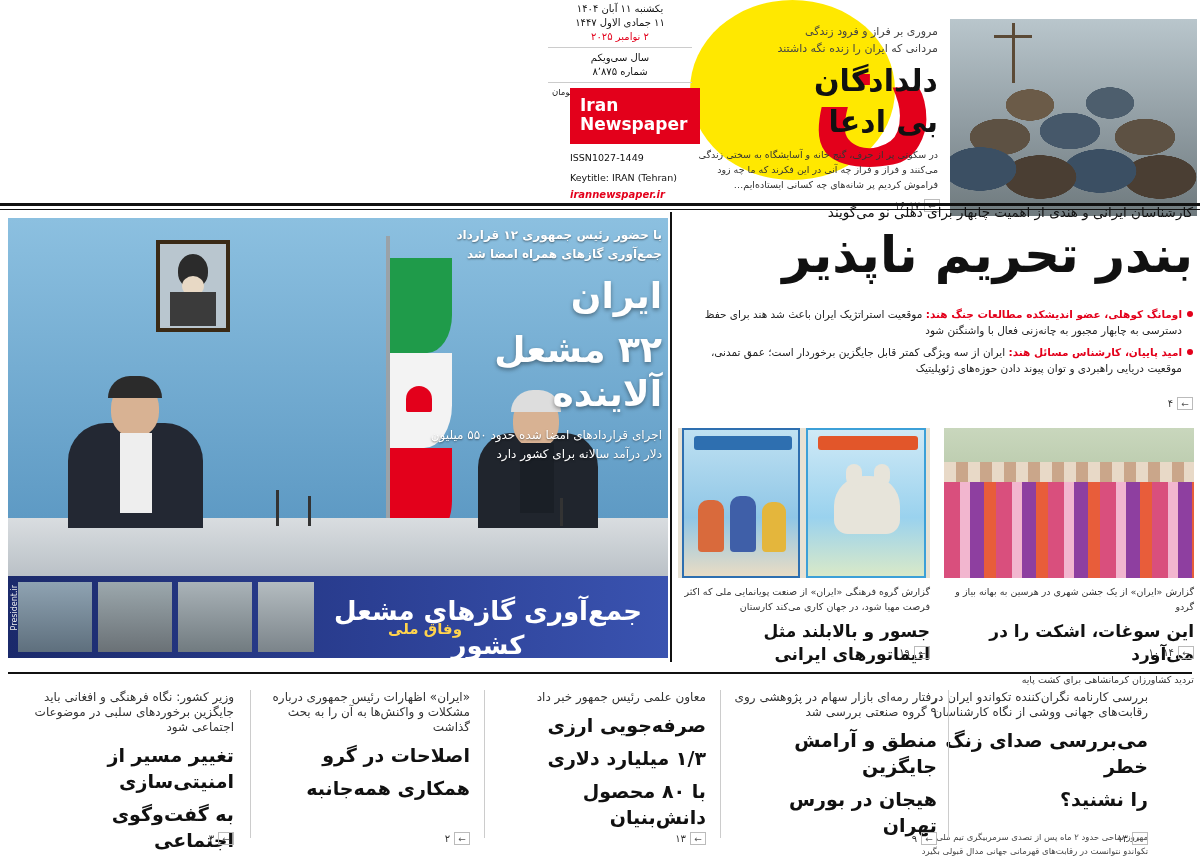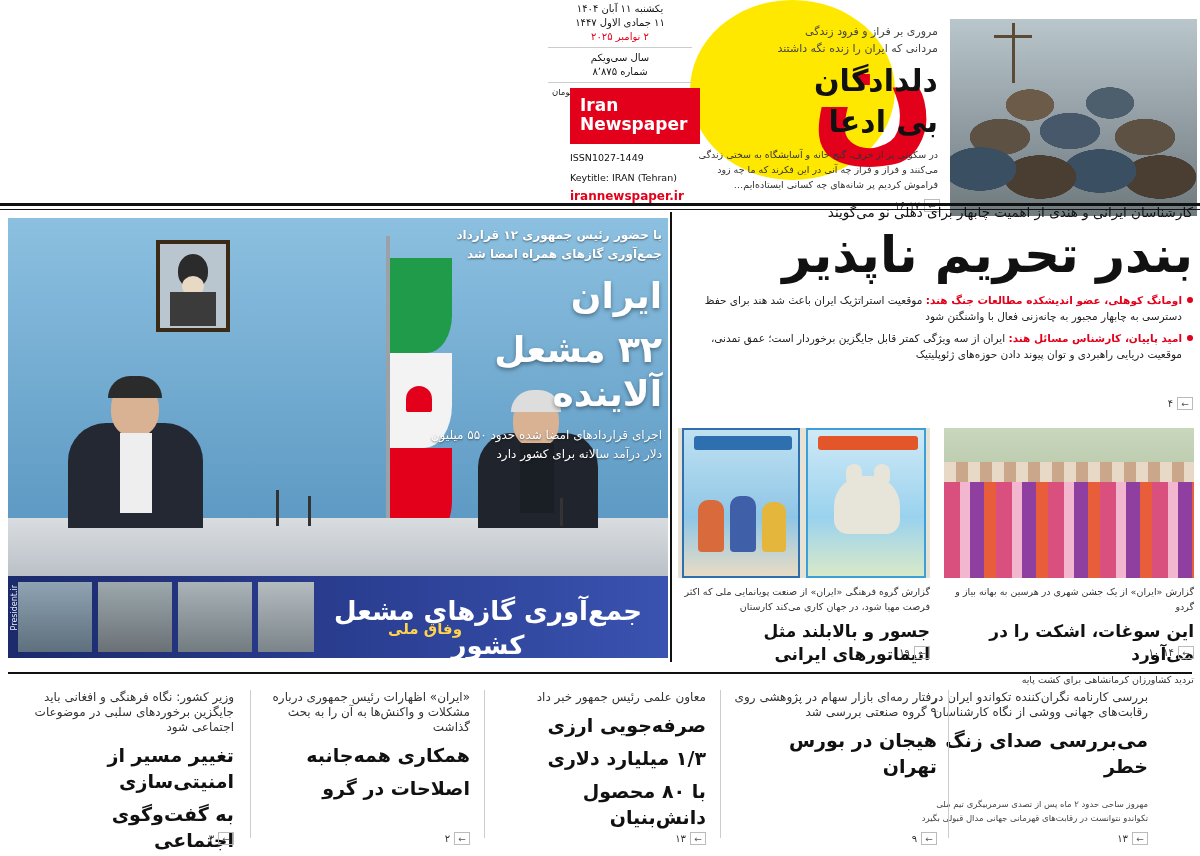--- a/index.html
+++ b/index.html
@@ -33,21 +33,21 @@
   .dateblock .sep { height:1px; background:#ccc; margin:3px 8px; }
   .dateblock .price { font-size:8.5px; color:#222; margin-top:4px; }
   .dateblock .pages { font-size:8.5px; color:#222; }
 
   .brandbox { position:absolute; right:500px; top:88px; width:130px; }
   .brandbox .red {
     background:#e3001b; color:#fff; padding:8px 10px 10px 10px;
     font-size:17px; line-height:19px; font-weight:bold; direction:ltr; text-align:left;
   }
   .brandbox .issn { font-size:9.5px; color:#111; margin-top:7px; direction:ltr; text-align:left; line-height:13px;}
-  .brandbox .site { font-size:12px; color:#e3001b; font-weight:bold; margin-top:5px; direction:ltr; text-align:left; }
+  .brandbox .site { font-size:10px; color:#e3001b; font-weight:bold; margin-top:5px; direction:ltr; text-align:left;font-style:italic; }
 
   
   .top-feature { position:absolute; left:682px; top:19px; width:515px; height:197px; border-left:0; }
   .tf-photo { position:absolute; left:268px; top:0; width:247px; height:197px; overflow:hidden; background:#9aa7b0; }
   .tf-text { position:absolute; left:0; top:0; width:262px; height:197px; padding:4px 6px; direction:rtl; }
   .tf-kicker { font-size:11px; color:#444; line-height:17px; text-align:right; }
   .tf-title { font-size:30px; font-weight:bold; color:#111; text-align:right; line-height:35px; margin-top:6px; }
   .tf-sub { font-size:9.5px; color:#333; line-height:15px; text-align:right; margin-top:8px; }
   .pagenums { position:absolute; display:flex; align-items:center; gap:4px; direction:rtl; font-size:10px; color:#333;}
   .arrowbox { width:16px; height:13px; border:1px solid #bbb; display:flex; align-items:center; justify-content:center; font-size:9px; color:#555; }
@@ -60,21 +60,21 @@
   .ml-overlay { position:absolute; right:6px; top:8px; width:250px; direction:rtl; text-align:right; color:#fff; }
   .ml-kicker { font-size:12px; line-height:19px; font-weight:bold; text-shadow:0 1px 2px rgba(0,0,0,.5); }
   .ml-title { font-size:36px; font-weight:bold; line-height:44px; margin-top:10px; text-shadow:0 2px 4px rgba(0,0,0,.4); }
   .ml-sub { font-size:12px; line-height:19px; margin-top:10px; text-shadow:0 1px 2px rgba(0,0,0,.5); }
   .credit { position:absolute; left:2px; bottom:28px; font-size:8px; color:#eee; writing-mode:vertical-rl; transform:rotate(180deg); }
 
   
   .lead { position:absolute; left:678px; top:202px; width:515px; height:200px; direction:rtl; text-align:right; }
   .lead-kicker { font-size:13.5px; color:#111; line-height:20px; }
   .lead-title { font-size:50px; font-weight:bold; color:#111; line-height:62px; margin-top:2px; letter-spacing:-1px; }
-  .lead-bullets { margin-top:6px; }
+  .lead-bullets { margin-top:20px; }
   .bullet { display:flex; direction:rtl; gap:5px; margin-bottom:6px; font-size:10.5px; line-height:16px; color:#222; }
   .dot { flex:0 0 auto; width:6px; height:6px; border-radius:50%; background:#e3001b; margin-top:5px; }
   .bullet b { color:#e3001b; }
 
   
   .card { position:absolute; direction:rtl; }
   .card-photo { width:100%; overflow:hidden; background:#ccc; }
   .card-sub { font-size:9.5px; color:#333; line-height:15px; text-align:right; margin-top:6px; }
   .card-title { font-size:17px; font-weight:bold; color:#111; line-height:23px; text-align:right; margin-top:6px; }
 
@@ -273,30 +273,32 @@
     <div class="pagenums" style="right:0; top:218px;">
       <span class="arrowbox">←</span>
       <span>۱۴</span>
       <span>۱۰</span>
     </div>
   </div>
 
   <div class="brief" style="left:916px; width:232px;">
     <div class="brief-kicker">بررسی کارنامه نگران‌کننده تکواندو ایران در رقابت‌های جهانی ووشی از نگاه کارشناسان</div>
     <div class="brief-title">می‌بررسی صدای زنگ خطر</div>
+    <div class="brief-title">را نشنید؟</div>
     <div class="brief-sub">مهروز ساحی حدود ۲ ماه پس از تصدی سرمربیگری تیم ملی تکواندو نتوانست در رقابت‌های قهرمانی جهانی مدال قبولی بگیرد</div>
     <div class="pagenums" style="right:0; top:142px;">
       <span class="arrowbox">←</span>
       <span>۱۳</span>
     </div>
   </div>
   <div class="vdiv" style="left:948px; top:690px; height:148px;"></div>
 
   <div class="brief" style="left:732px; width:205px;">
     <div class="brief-kicker">رفتار رمه‌ای بازار سهام در پژوهشی روی ۹ گروه صنعتی بررسی شد</div>
+    <div class="brief-title">منطق و آرامش جایگزین</div>
     <div class="brief-title">هیجان در بورس تهران</div>
     <div class="pagenums" style="right:0; top:142px;">
       <span class="arrowbox">←</span>
       <span>۹</span>
     </div>
   </div>
   <div class="vdiv" style="left:720px; top:690px; height:148px;"></div>
 
   <div class="brief" style="left:496px; width:210px;">
     <div class="brief-kicker">معاون علمی رئیس جمهور خبر داد</div>
@@ -305,22 +307,22 @@
     <div class="brief-title">با ۸۰ محصول دانش‌بنیان</div>
     <div class="pagenums" style="right:0; top:142px;">
       <span class="arrowbox">←</span>
       <span>۱۳</span>
     </div>
   </div>
   <div class="vdiv" style="left:484px; top:690px; height:148px;"></div>
 
   <div class="brief" style="left:262px; width:208px;">
     <div class="brief-kicker">«ایران» اظهارات رئیس جمهوری درباره مشکلات و واکنش‌ها به آن را به بحث گذاشت</div>
+    <div class="brief-title">اصلاحات در گرو</div>
     <div class="brief-title">همکاری همه‌جانبه</div>
-    <div class="brief-title">اصلاحات در گرو</div>
     <div class="pagenums" style="right:0; top:142px;">
       <span class="arrowbox">←</span>
       <span>۲</span>
     </div>
   </div>
   <div class="vdiv" style="left:250px; top:690px; height:148px;"></div>
 
   <div class="brief" style="left:26px; width:208px;">
     <div class="brief-kicker">وزیر کشور: نگاه فرهنگی و افغانی باید جایگزین برخوردهای سلبی در موضوعات اجتماعی شود</div>
     <div class="brief-title">تغییر مسیر از امنیتی‌سازی</div>

